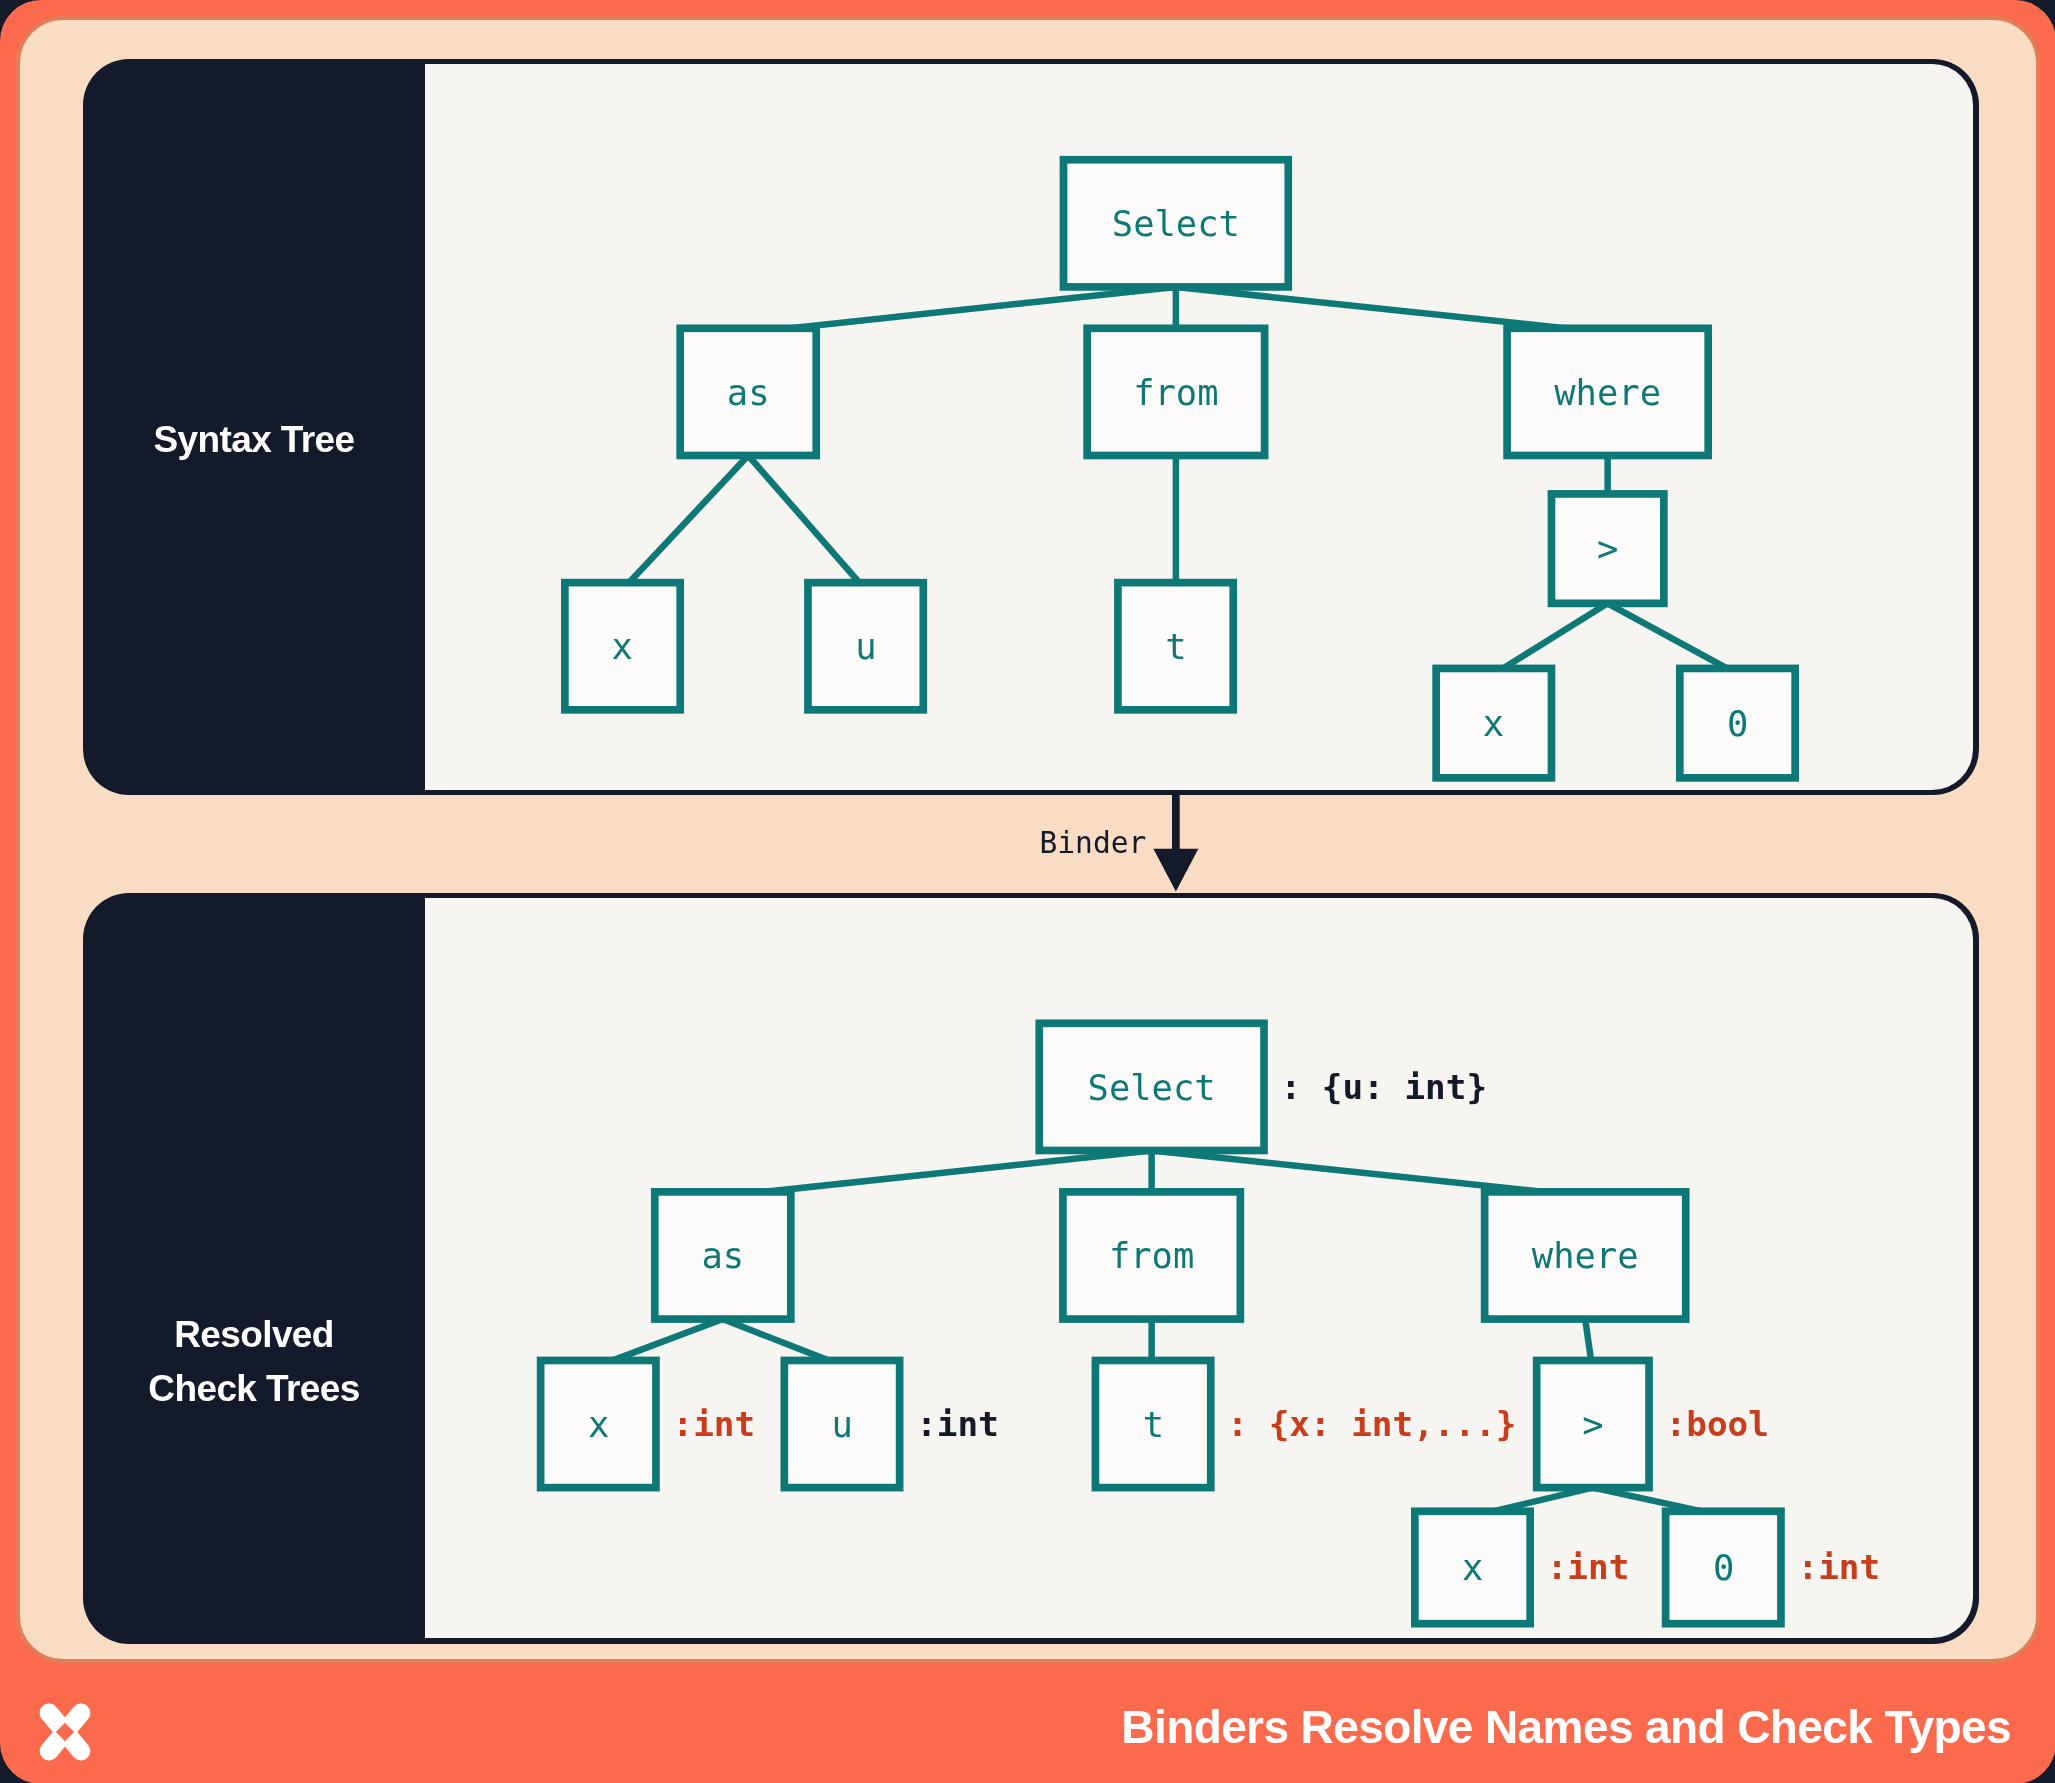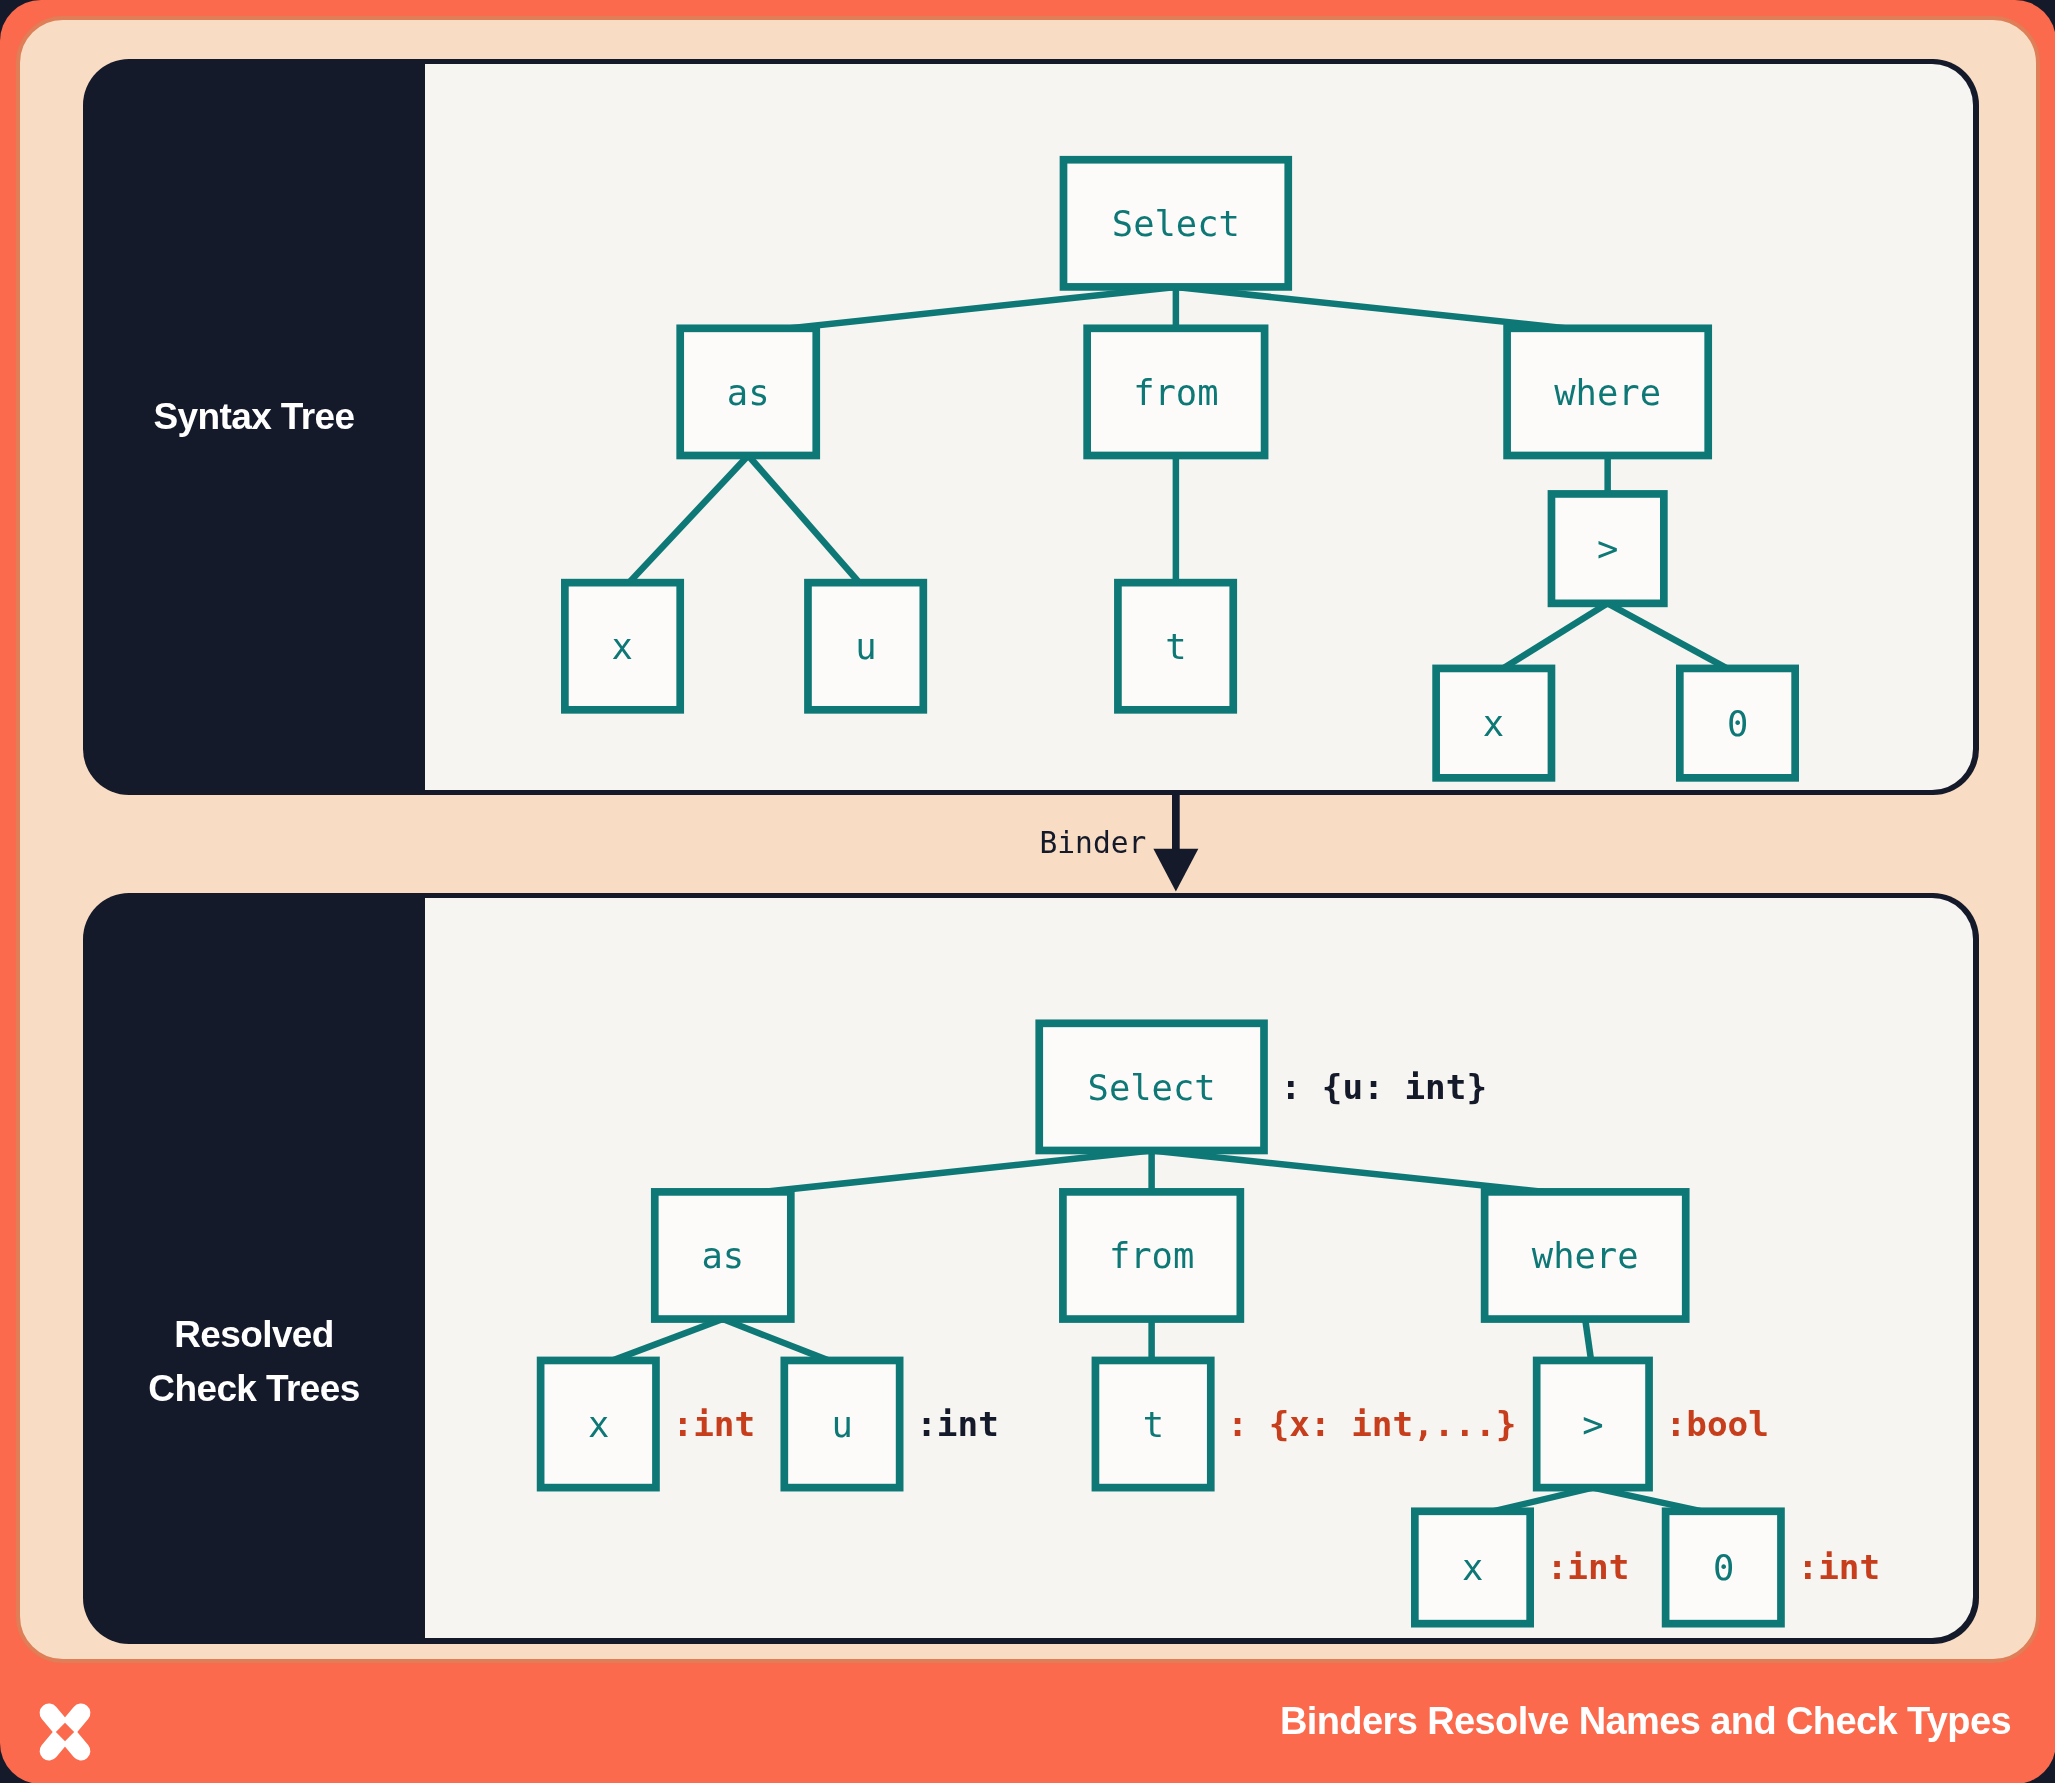--- a/index.html
+++ b/index.html
@@ -24,21 +24,21 @@
   .panel-bottom{top:893px;height:751px;}
   .panel-content{
     position:absolute;left:342px;top:5.3px;width:1548px;
     background:#F7F5F2;border-radius:0 41px 41px 0;
   }
   .panel-top .panel-content{height:726px;}
   .panel-bottom .panel-content{height:740px;}
   .sidebar{
     position:absolute;left:83px;width:342px;display:flex;align-items:center;justify-content:center;
   }
-  .sidebar-top{top:49px;height:736px;border-radius:23px;}
+  .sidebar-top{top:72px;height:736px;border-radius:23px;}
   .sidebar-bottom{top:893px;height:937px;}
   .sidebar-label{
     color:#FFFFFF;font-size:37px;font-weight:bold;text-align:center;line-height:54px;
     letter-spacing:-0.6px;
   }
   svg.diagram{
     position:absolute;left:0;top:0;width:2056px;height:1784px;pointer-events:none;
   }
   .edge{stroke:#0E7876;stroke-width:11px;}
   .node-rect{fill:#FCFBF9;stroke:#0E7876;stroke-width:13px;}
@@ -53,21 +53,21 @@
   .ann-red{fill:#C63E1C;}
   .ann-navy{fill:#151A2B;}
   .binder-line{stroke:#151A2B;stroke-width:13px;}
   .binder-head{fill:#151A2B;}
   .binder-text{
     font-family:"DejaVu Sans Mono", monospace;font-size:50px;fill:#151A2B;
     text-anchor:end;dominant-baseline:central;
   }
   .footer-title{
     position:absolute;right:45px;top:1700px;
-    color:#FFFFFF;font-size:38px;font-weight:bold;letter-spacing:-0.6px;
+    color:#FFFFFF;font-size:46px;font-weight:bold;letter-spacing:-0.6px;
   }
   .logo{
     position:absolute;left:34px;top:1696px;width:62px;height:72px;
   }
 </style>
 </head>
 <body>
 
 <div class="frame"></div>
 <div class="canvas"></div>

